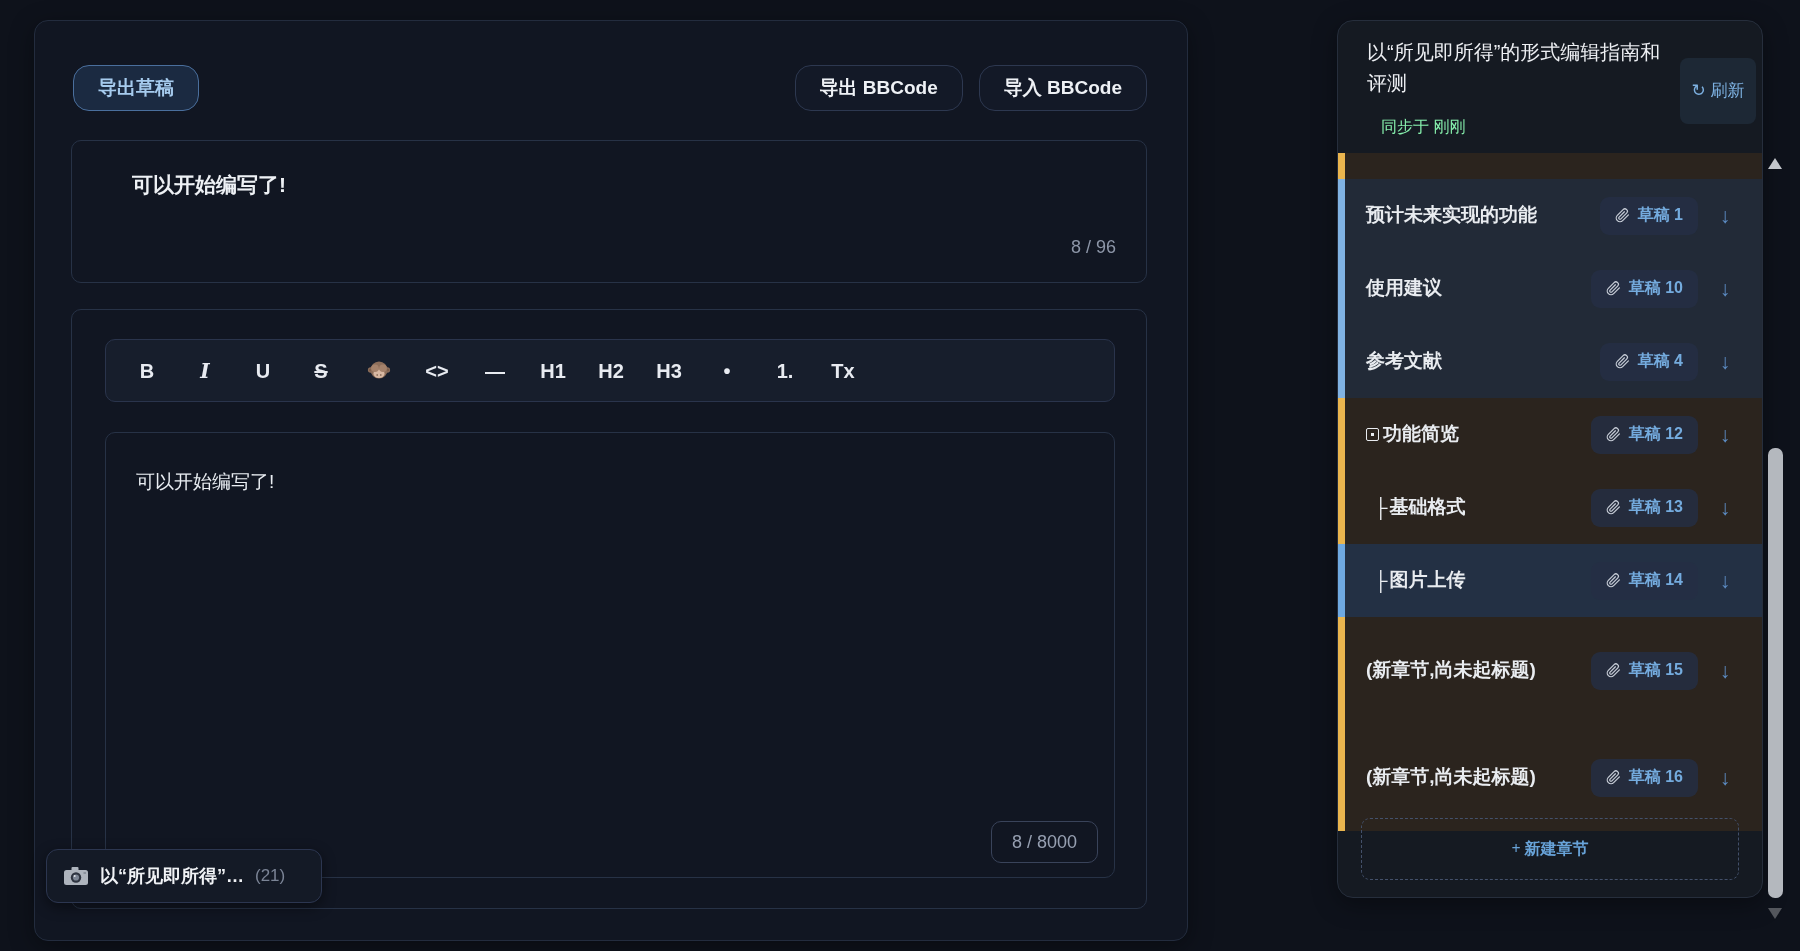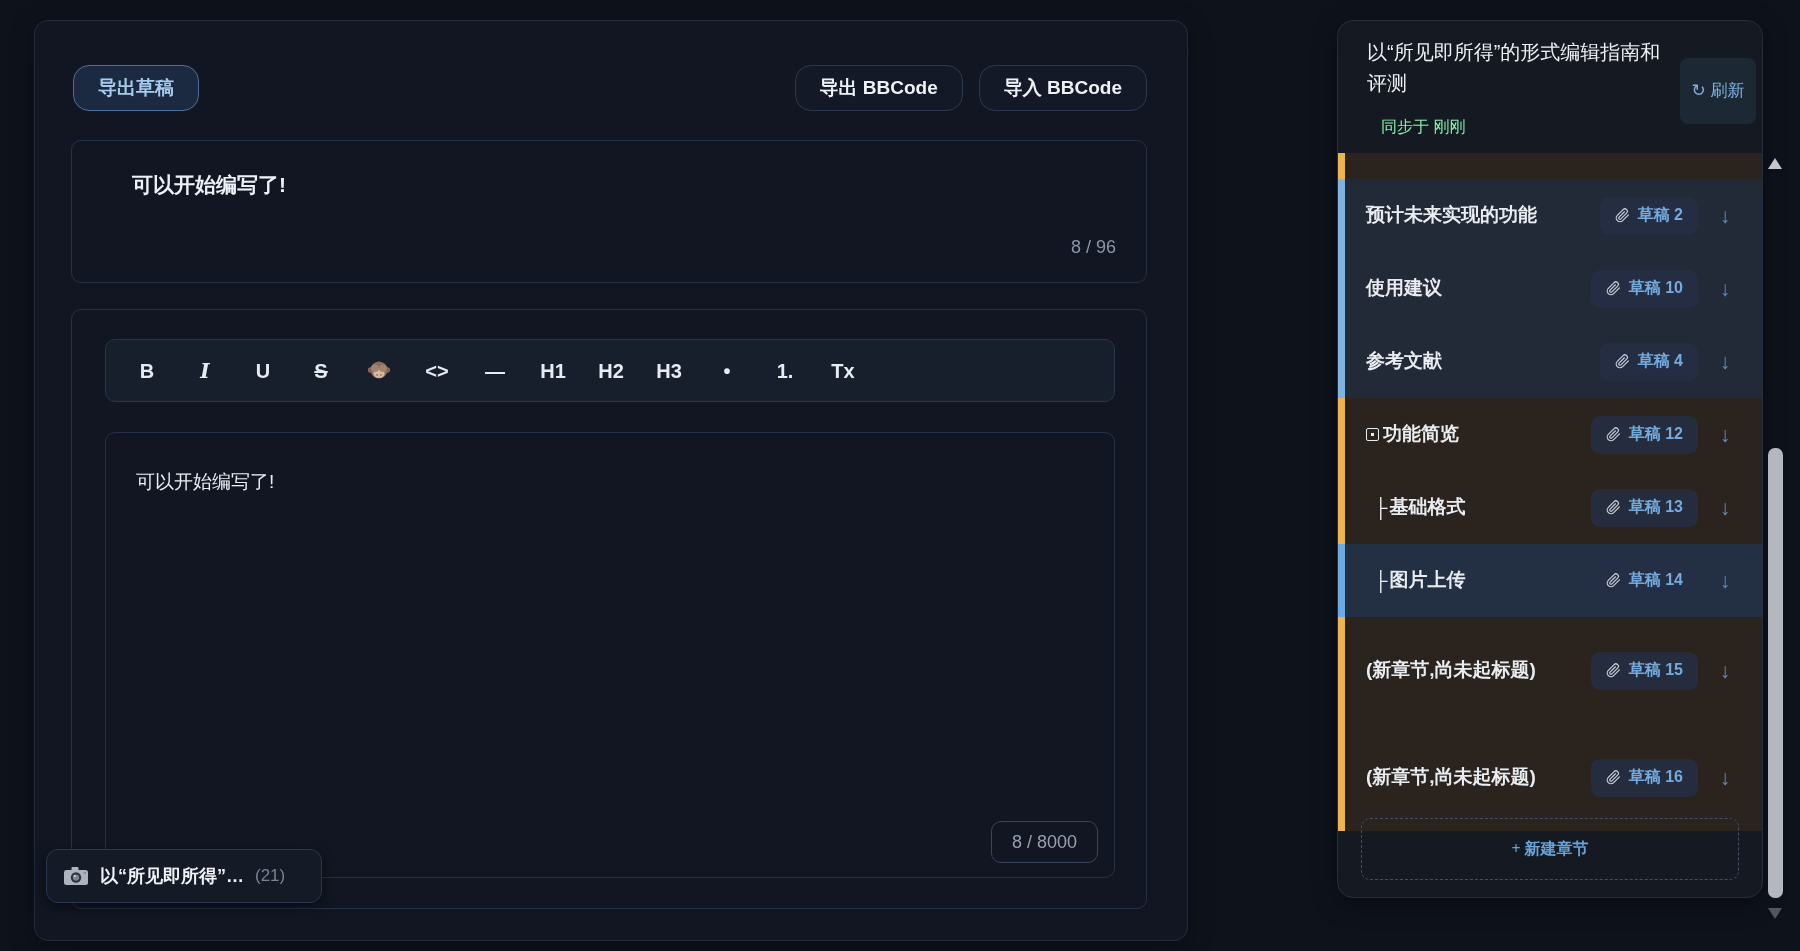--- a/index.html
+++ b/index.html
@@ -219,21 +219,21 @@
   <div class="ch-row blue">
 
     <span class="ch-label">预计未来实现的功能</span>
     <span class="ch-spacer"></span>
     <span class="ch-badge">
       <span style="display:inline-flex;">
         <svg width="15" height="15" viewBox="0 0 24 24" fill="none" stroke="#c6ccd6" stroke-width="2" stroke-linecap="round" stroke-linejoin="round">
           <path d="M21.44 11.05l-9.19 9.19a6 6 0 0 1-8.49-8.49l9.19-9.19a4 4 0 0 1 5.66 5.66l-9.2 9.19a2 2 0 0 1-2.83-2.83l8.49-8.48"></path>
         </svg>
       </span>
-      <span class="ch-badge-text">草稿 2</span>
+      <span class="ch-badge-text">草稿 1</span>
     </span>
     <span class="ch-arrow">↓</span>
   </div>
       <div class="ch-row blue">
 
     <span class="ch-label">使用建议</span>
     <span class="ch-spacer"></span>
     <span class="ch-badge">
       <span style="display:inline-flex;">
         <svg width="15" height="15" viewBox="0 0 24 24" fill="none" stroke="#c6ccd6" stroke-width="2" stroke-linecap="round" stroke-linejoin="round">

